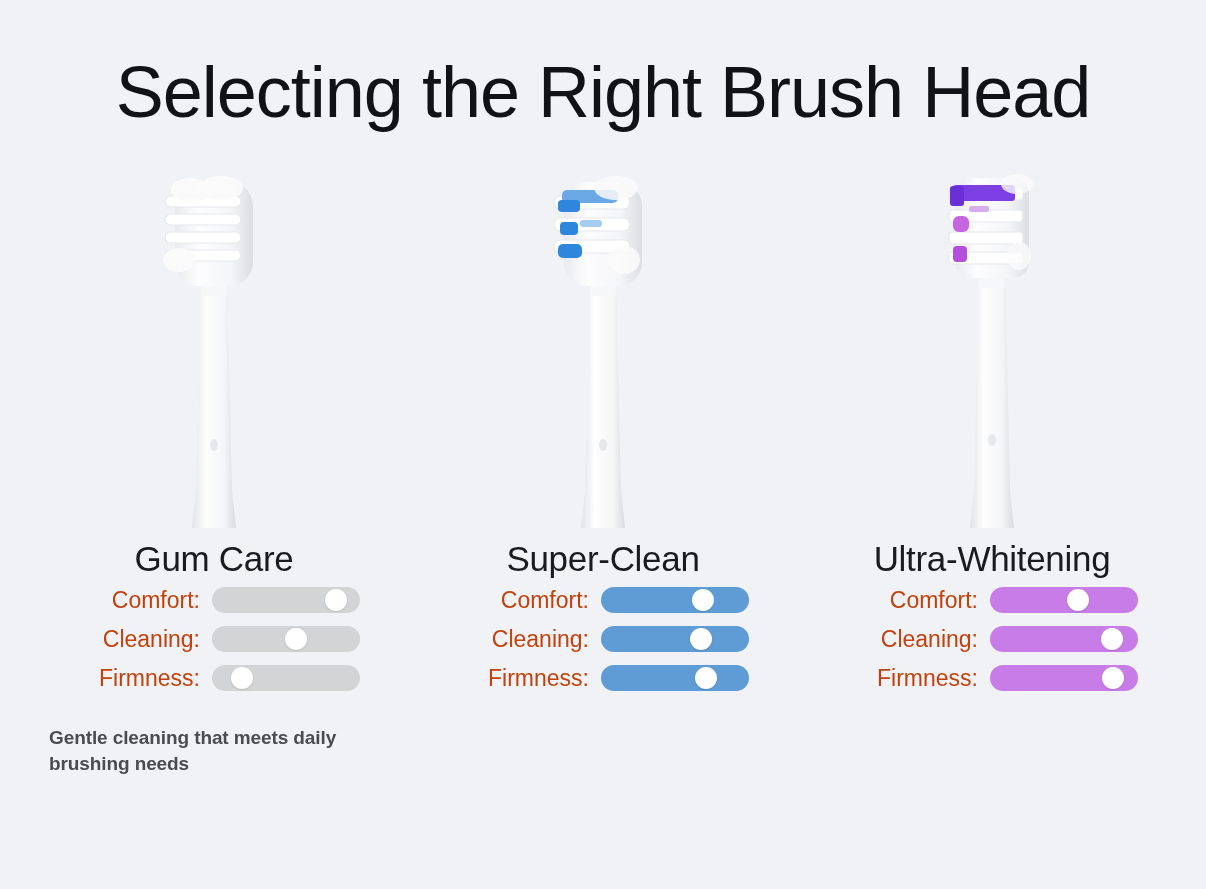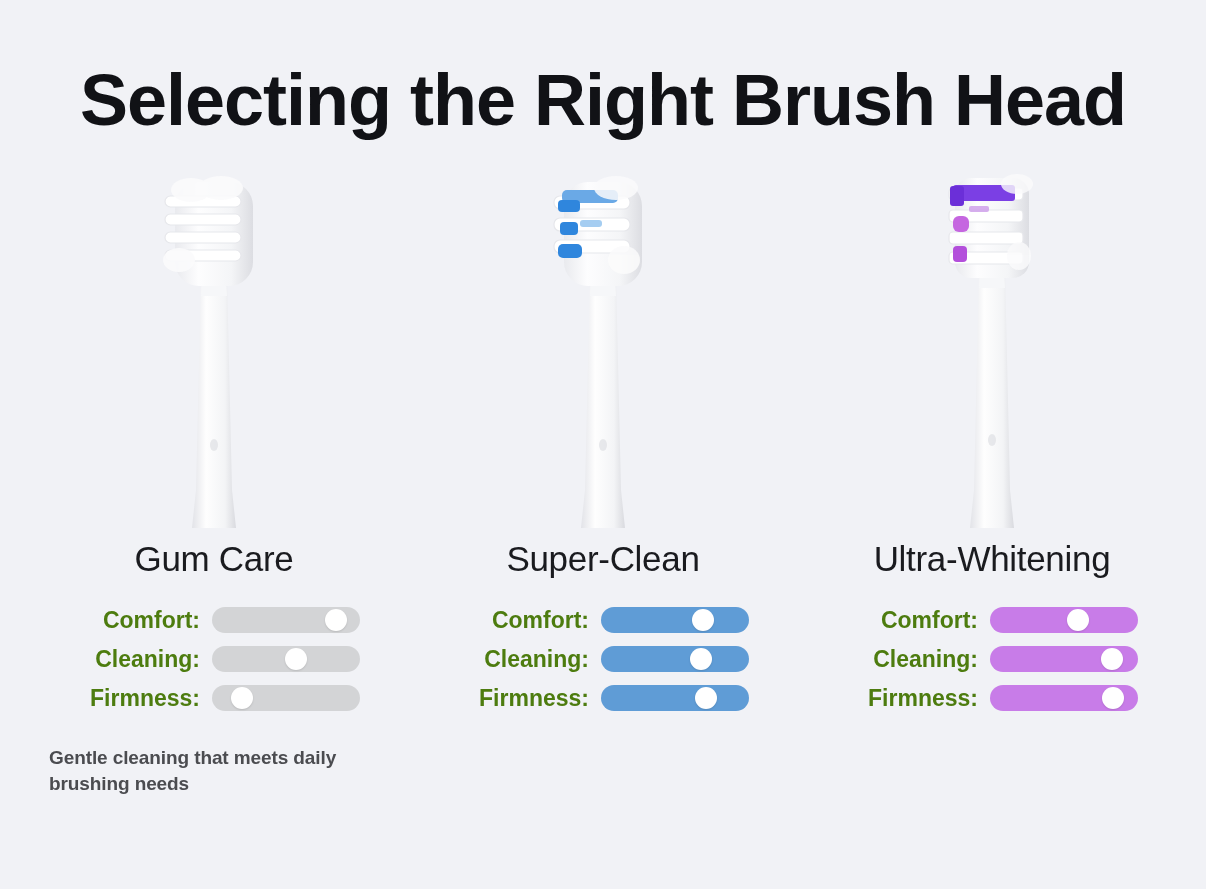--- a/index.html
+++ b/index.html
@@ -16,27 +16,27 @@
   .page {
     position: relative;
     width: 1206px;
     height: 889px;
     box-sizing: border-box;
   }
 
   
   .page-title {
     position: absolute;
-    top: 58px;
+    top: 50px;
     left: 0;
     width: 1206px;
     text-align: center;
     font-size: 72px;
     line-height: 84px;
-    font-weight: 700;
+    font-weight: 400;
     letter-spacing: -1px;
     color: #111216;
     white-space: nowrap;
   }
 
   
   .columns {
     position: absolute;
     top: 160px;
     left: 0;
@@ -75,41 +75,41 @@
 
   
   .product-name {
     font-size: 35px;
     line-height: 42px;
     font-weight: 400;
     color: #1a1b1f;
     letter-spacing: -0.3px;
     white-space: nowrap;
     margin-top: 8px;
-    margin-bottom: 27px;
+    margin-bottom: 7px;
   }
 
   
   .spec-list {
     display: flex;
     flex-direction: column;
     gap: 13px;
     align-items: flex-end;
   }
   .spec-row {
     display: flex;
     flex-direction: row;
     align-items: center;
     gap: 12px;
   }
   .spec-label {
     font-size: 23px;
     line-height: 26px;
-    color: #4d7c0f;
-    font-weight: 700;
+    color: #c2410c;
+    font-weight: 400;
     text-align: right;
     white-space: nowrap;
     width: 132px;
   }
   .slider {
     position: relative;
     width: 148px;
     height: 26px;
     border-radius: 13px;
     flex: none;

